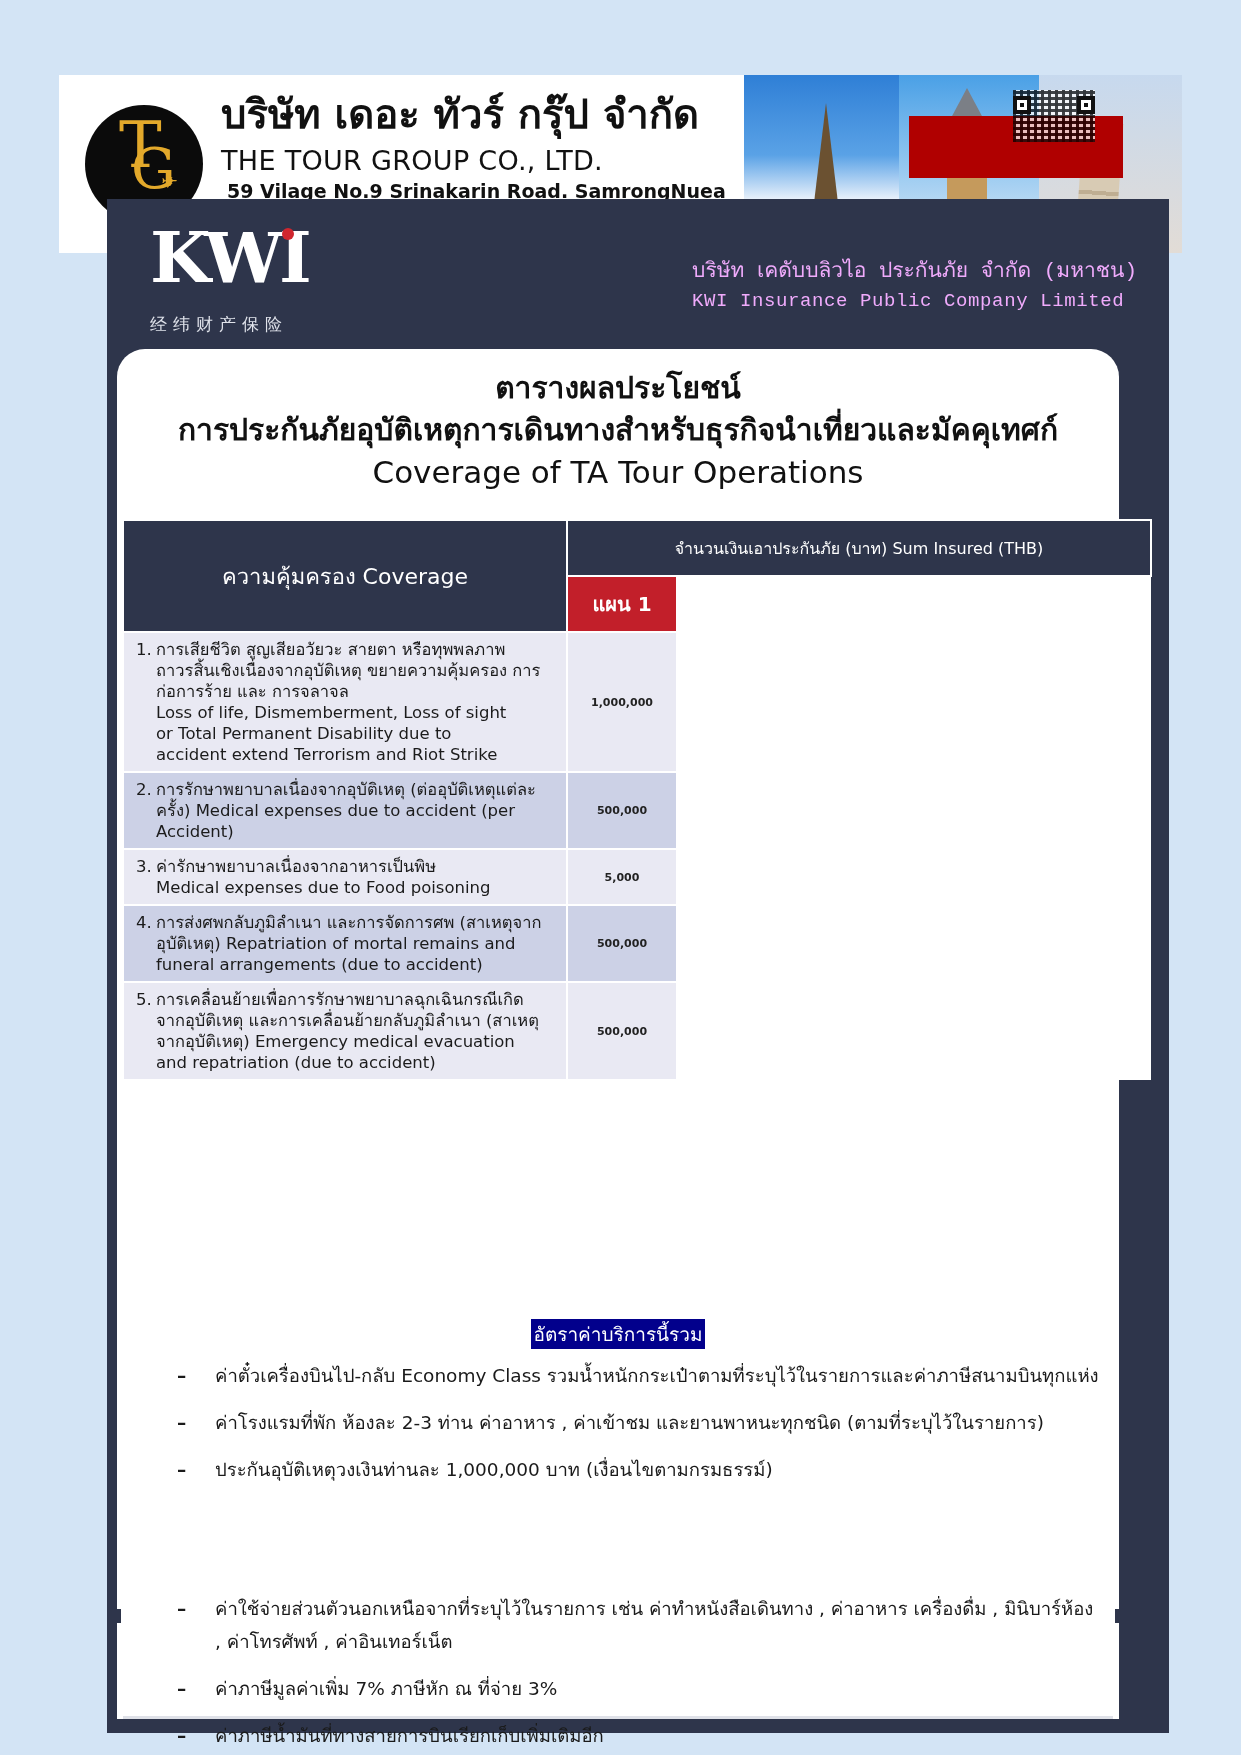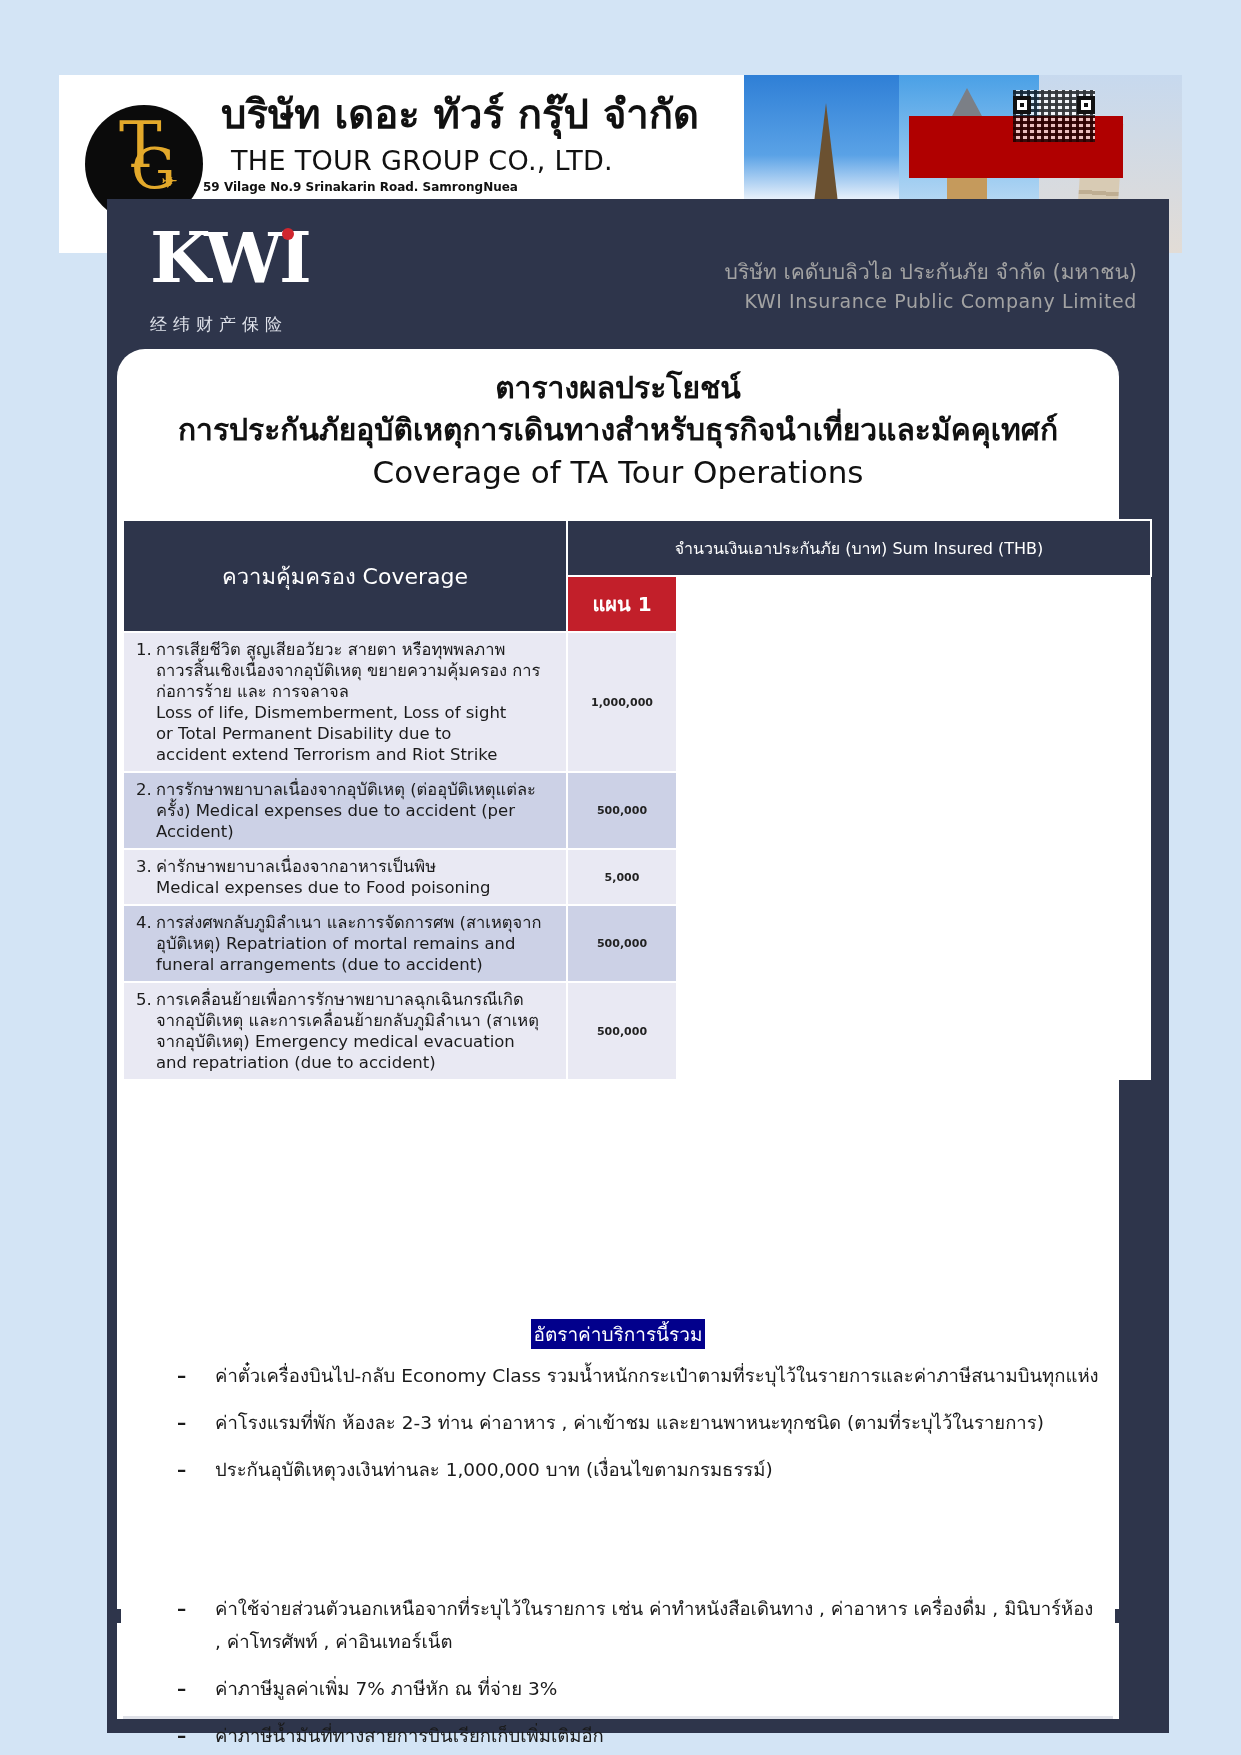--- a/index.html
+++ b/index.html
@@ -29,24 +29,24 @@
   .tg-logo .sub {
     position: absolute; left: 0; right: 0; top: 96px; text-align: center;
     color: #e3a92b; font-size: 6px; letter-spacing: 0.5px;
   }
   .lh-thai {
     position: absolute; left: 162px; top: 16px; font-size: 40px; font-weight: bold;
     color: #111; white-space: nowrap; line-height: 1.15;
   }
   .lh-en {
     position: absolute; left: 162px; top: 70px; font-size: 27px; color: #111;
-    white-space: nowrap; font-family: "DejaVu Sans", sans-serif; letter-spacing: 0.3px; margin-left: 10px;
+    white-space: nowrap; font-family: "DejaVu Sans", sans-serif; letter-spacing: 0.3px;
   }
   .lh-addr {
-    position: absolute; left: 144px; top: 105px; font-size: 12px; color: #111;
+    position: absolute; left: 168px; top: 105px; font-size: 19px; color: #111;
     white-space: nowrap; font-weight: bold;
   }
   .photo-strip { position: absolute; left: 685px; top: 0; width: 438px; height: 178px; overflow: hidden; }
   .photo { position: absolute; top: 0; height: 178px; }
   .photo.p1 { left: 0; width: 155px; background: linear-gradient(180deg,#2f7fd6 0%,#5aa2e6 45%,#e9f1fb 70%,#cfe0f2 100%); }
   .photo.p2 { left: 155px; width: 140px; background: linear-gradient(180deg,#4aa0e6 0%,#93c7f0 50%,#e4eef8 100%); }
   .photo.p3 { left: 295px; width: 143px; background: linear-gradient(180deg,#c7d9ee 0%,#e2dcd6 100%); }
   .tower { position: absolute; bottom: 0; }
   .eiffel { left: 64px; width: 0; height: 0; border-left: 18px solid transparent; border-right: 18px solid transparent; border-bottom: 150px solid #6b5131; }
   .bigben { left: 48px; width: 40px; height: 135px; background: #c59a5c; }
@@ -69,21 +69,21 @@
     position: absolute; left: 107px; top: 199px; width: 1062px; height: 1534px;
     background: #2e354b;
   }
   .kwi-logo { position: absolute; left: 43px; top: 24px; }
   .kwi-logo .word {
     font-family: "DejaVu Serif", serif; font-size: 70px; font-weight: bold; color: #ffffff;
     letter-spacing: -4px; line-height: 1;
   }
   .kwi-logo .dot { position: absolute; left: 132px; top: 5px; width: 12px; height: 12px; border-radius: 50%; background: #d0262e; }
   .kwi-logo .cn { font-size: 17px; color: #dfe2ea; letter-spacing: 6px; margin-top: 20px; }
-  .kwi-name { position: absolute; right: 32px; top: 58px; text-align: right; color: #a3a3a3; }
+  .kwi-name { position: absolute; right: 32px; top: 58px; text-align: left; color: #f0abfc; font-family: Liberation Mono, monospace; }
   .kwi-name .th { font-size: 21px; line-height: 30px; }
   .kwi-name .en { font-size: 19px; line-height: 28px; letter-spacing: 0.6px; }
 
   .content {
     position: absolute; left: 10px; top: 150px; width: 1002px; height: 1370px;
     background: #ffffff; border-radius: 28px 28px 0 0;
   }
   .doc-title { text-align: center; color: #111; margin-top: 18px; }
   .doc-title .l1 { font-size: 30px; line-height: 42px; font-weight: bold; }
   .doc-title .l2 { font-size: 30px; line-height: 42px; font-weight: bold; }

